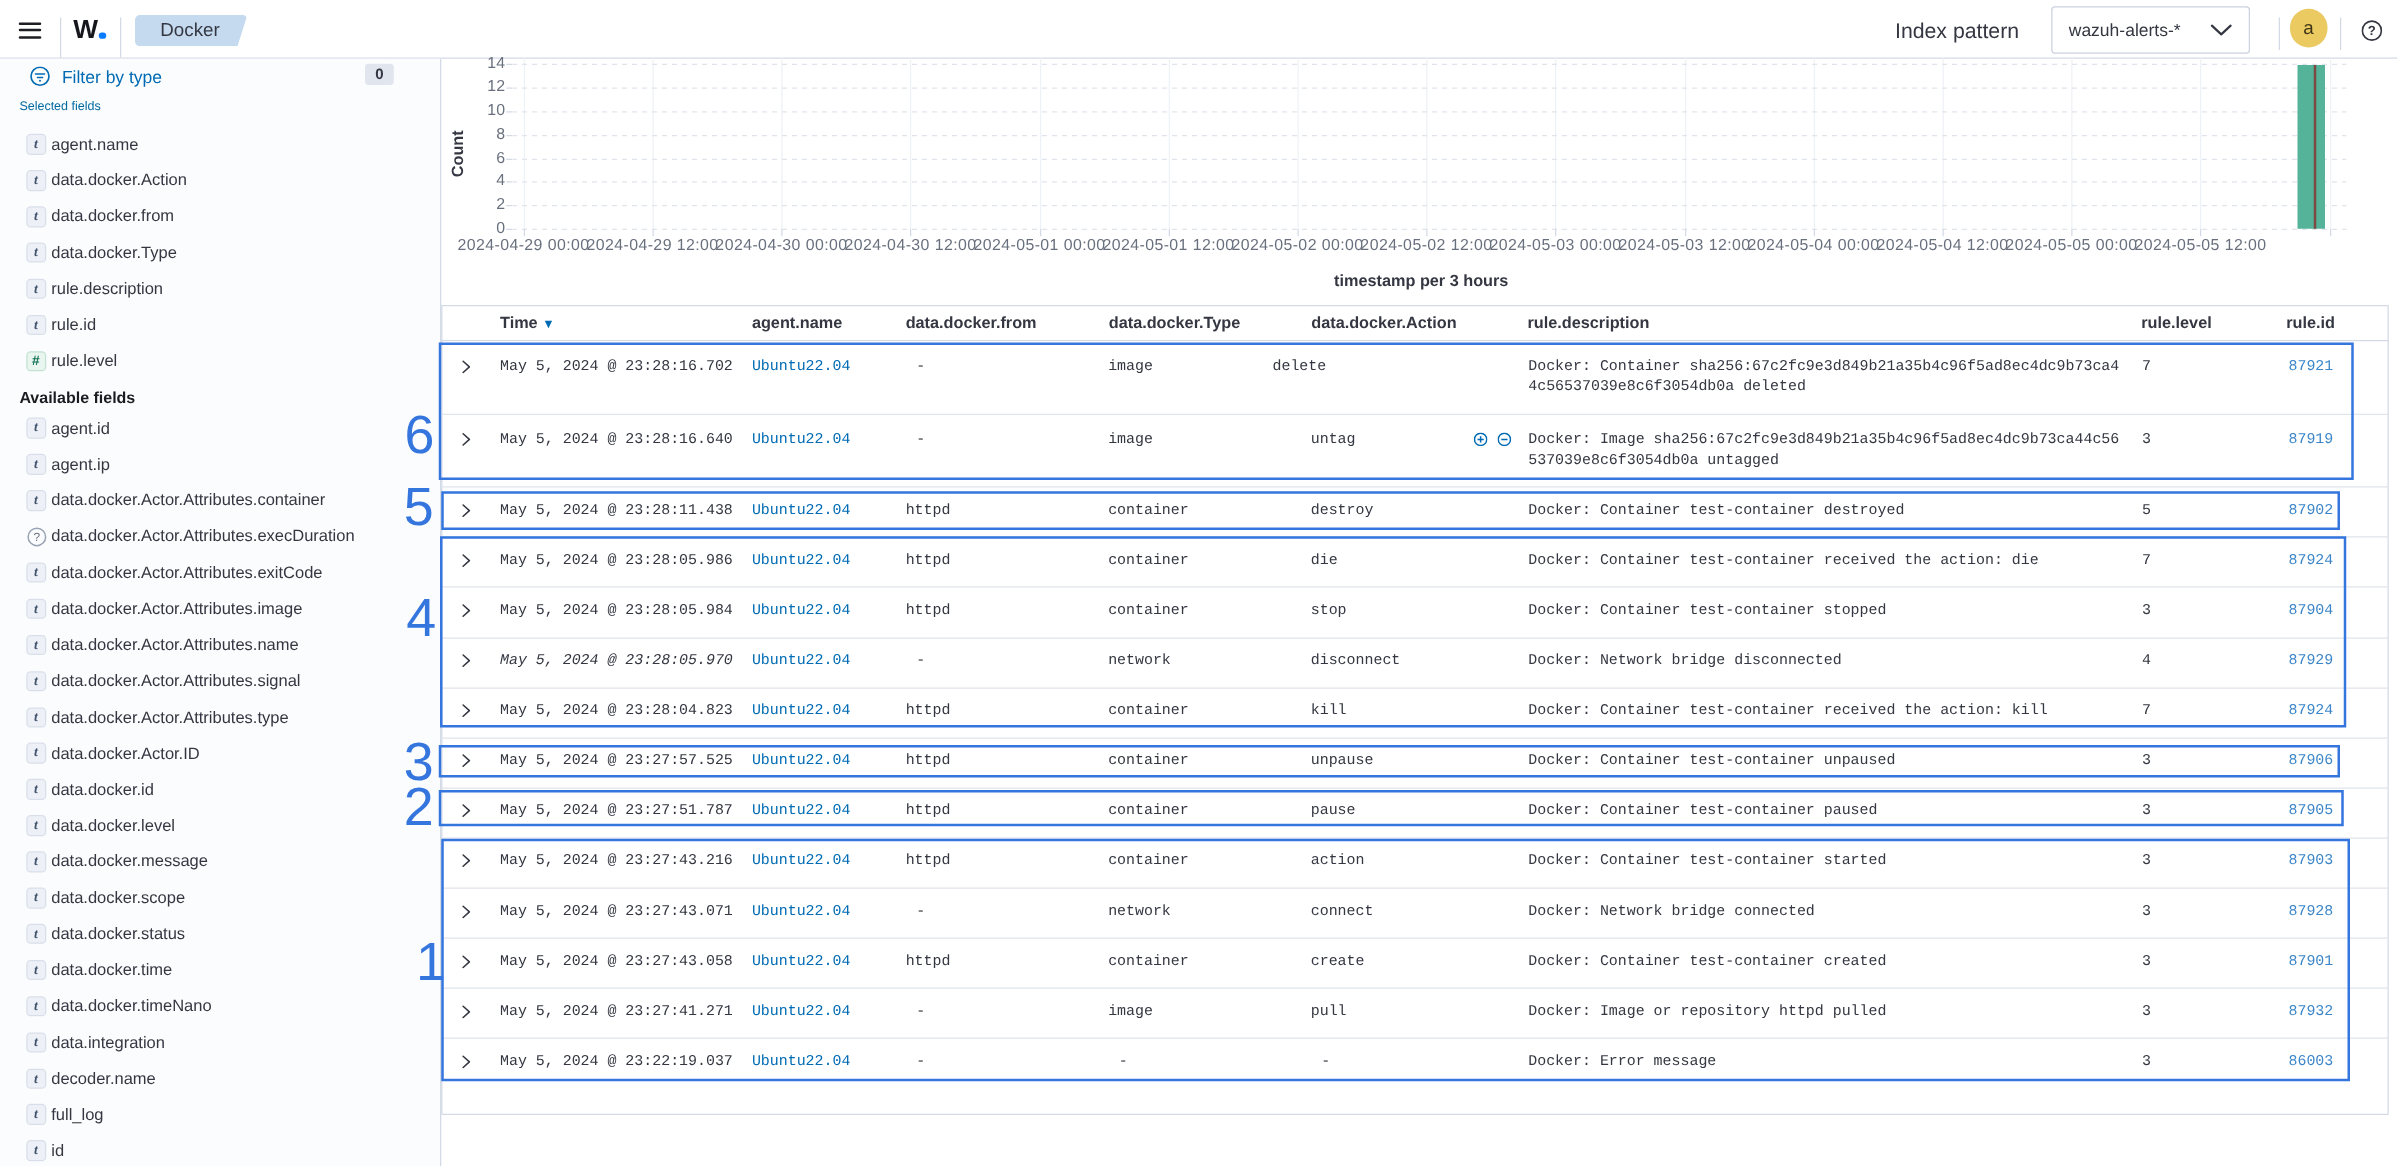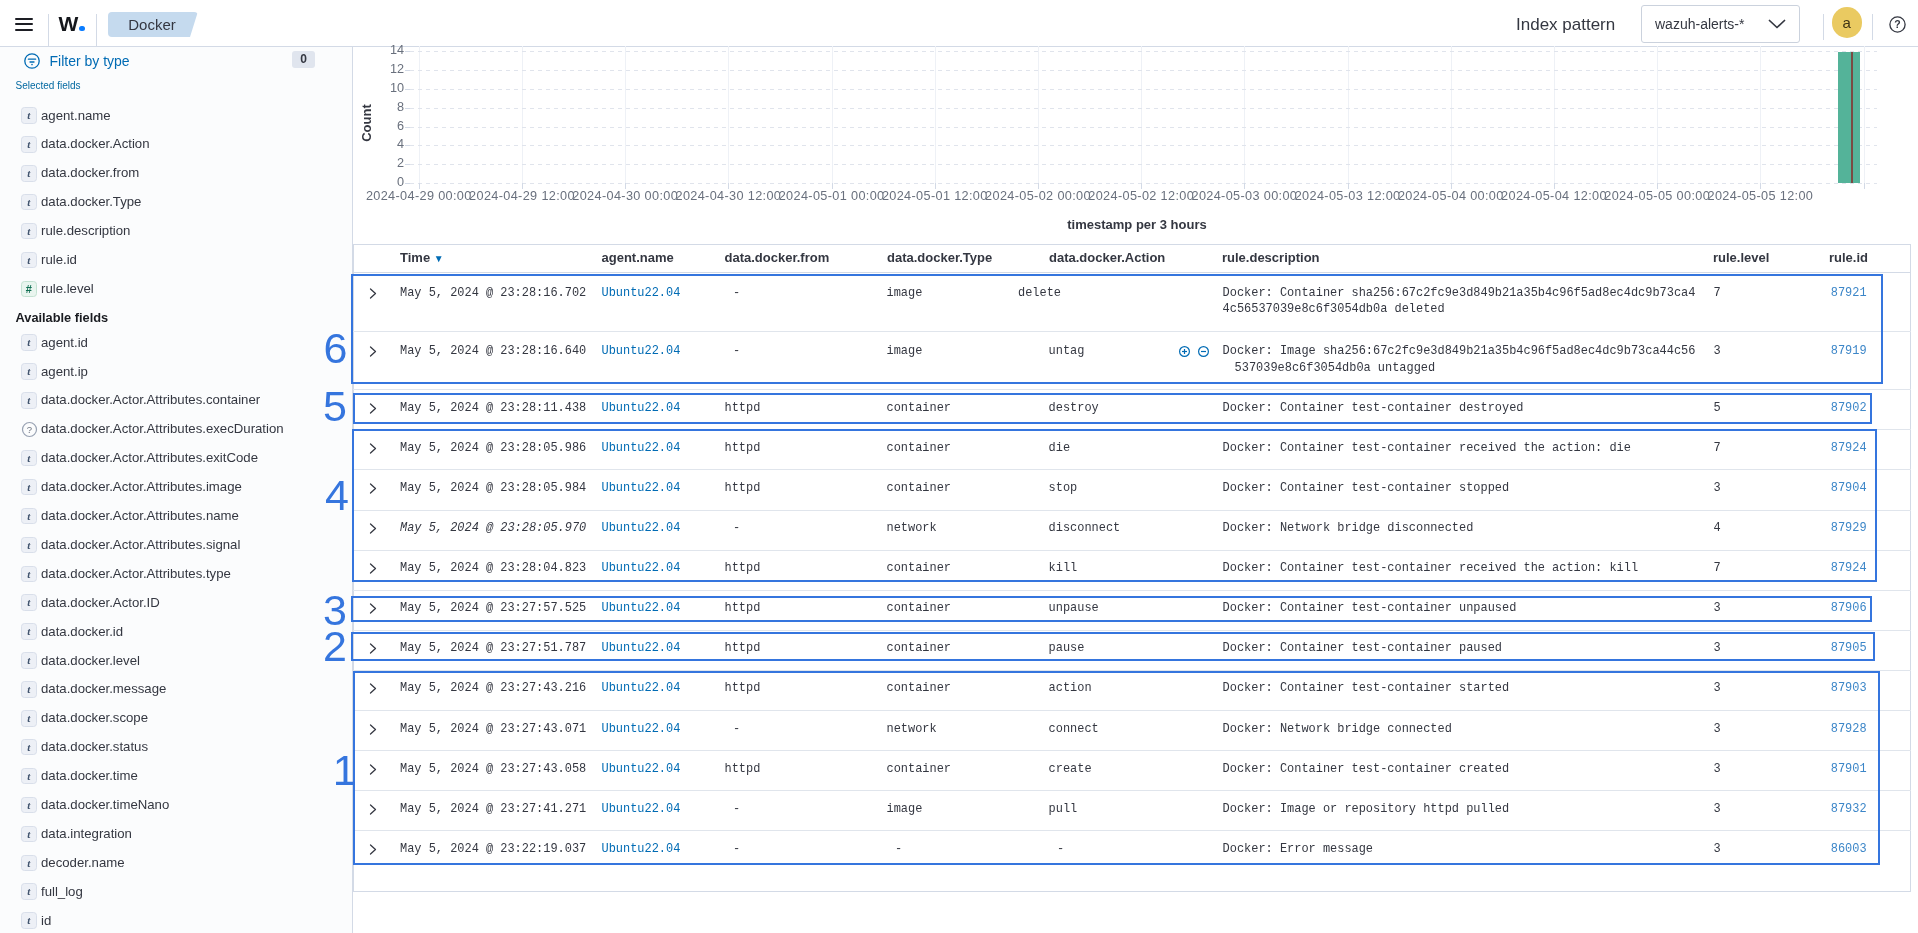--- a/index.html
+++ b/index.html
@@ -201,21 +201,21 @@
 <div class="abs" style="left:353px;top:330.6px;width:1558px;height:1px;background:#E0E5EC;"></div>
 <svg class="abs" style="left:368.5px;top:346.1px;" width="8" height="11" viewBox="0 0 8 11">
     <polyline points="1.5,1 6.5,5.5 1.5,10" fill="none" stroke="#343741" stroke-width="1.25" stroke-linecap="round" stroke-linejoin="round"></polyline>
   </svg>
 <div class="abs mono" style="left:400px;top:344.1px;color:#343741;">May 5, 2024 @ 23:28:16.640</div>
 <div class="abs mono" style="left:601.5px;top:344.1px;color:#006BB4;">Ubuntu22.04</div>
 <div class="abs mono" style="left:733px;top:344.1px;color:#343741;">-</div>
 <div class="abs mono" style="left:886.5px;top:344.1px;color:#343741;">image</div>
 <div class="abs mono" style="left:1048.6px;top:344.1px;color:#343741;">untag</div>
 <div class="abs mono" style="left:1222.6px;top:344.1px;color:#343741;">Docker: Image sha256:67c2fc9e3d849b21a35b4c96f5ad8ec4dc9b73ca44c56</div>
-<div class="abs mono" style="left:1222.6px;top:360.6px;color:#343741;margin-left:12px;">537039e8c6f3054db0a untagged</div>
+<div class="abs mono" style="left:1222.6px;top:360.6px;color:#343741;">537039e8c6f3054db0a untagged</div>
 <div class="abs mono" style="left:1713.5px;top:344.1px;color:#343741;">3</div>
 <div class="abs mono" style="left:1830.8px;top:344.1px;color:#3C86C8;">87919</div>
 <svg class="abs" style="left:1178.5px;top:346.1px;" width="11" height="11" viewBox="0 0 11 11">
     <circle cx="5.5" cy="5.5" r="4.9" fill="none" stroke="#006BB4" stroke-width="1.2"></circle>
     <line x1="3" y1="5.5" x2="8" y2="5.5" stroke="#006BB4" stroke-width="1.2"></line>
     <line x1="5.5" y1="3" x2="5.5" y2="8" stroke="#006BB4" stroke-width="1.2"></line>
   </svg>
 <svg class="abs" style="left:1198.3px;top:346.1px;" width="11" height="11" viewBox="0 0 11 11">
     <circle cx="5.5" cy="5.5" r="4.9" fill="none" stroke="#006BB4" stroke-width="1.2"></circle>
     <line x1="3" y1="5.5" x2="8" y2="5.5" stroke="#006BB4" stroke-width="1.2"></line>

